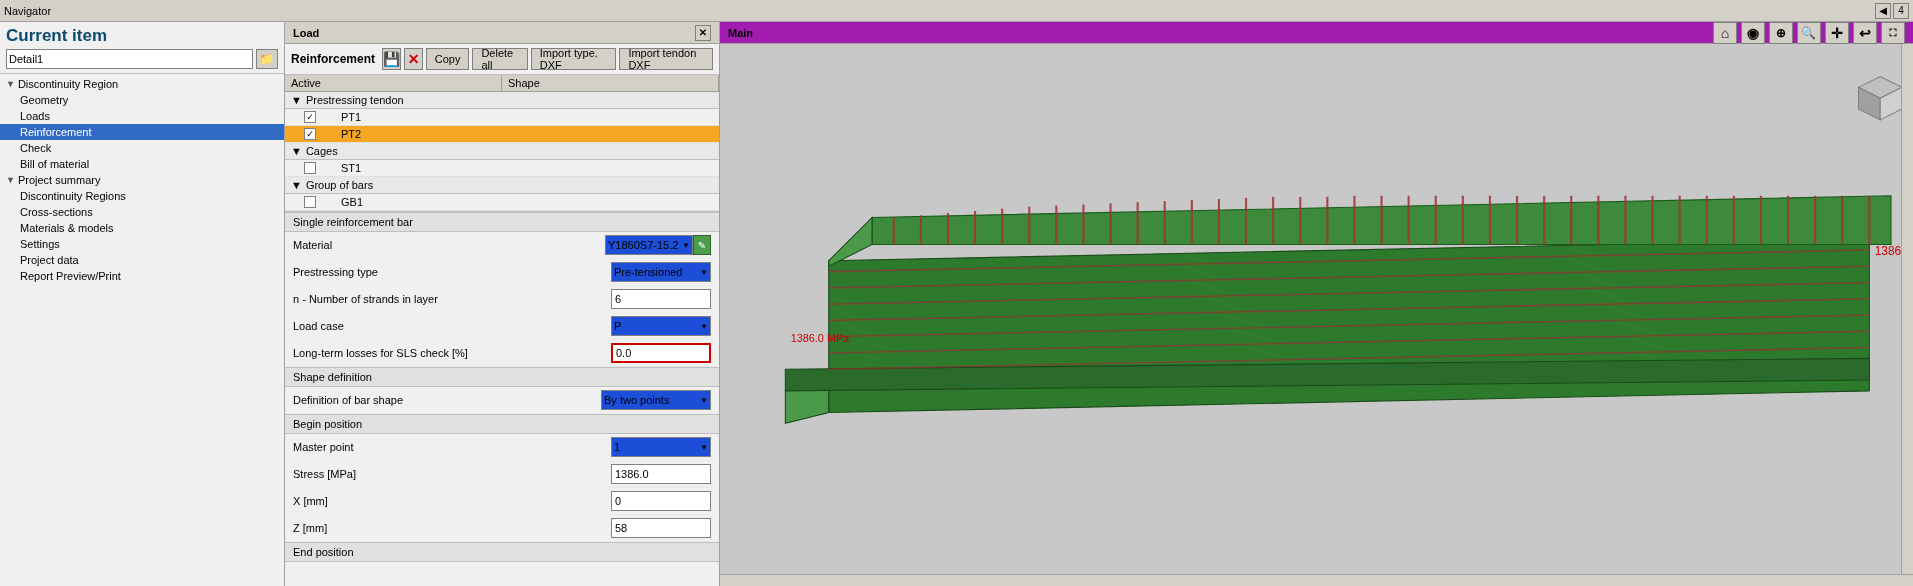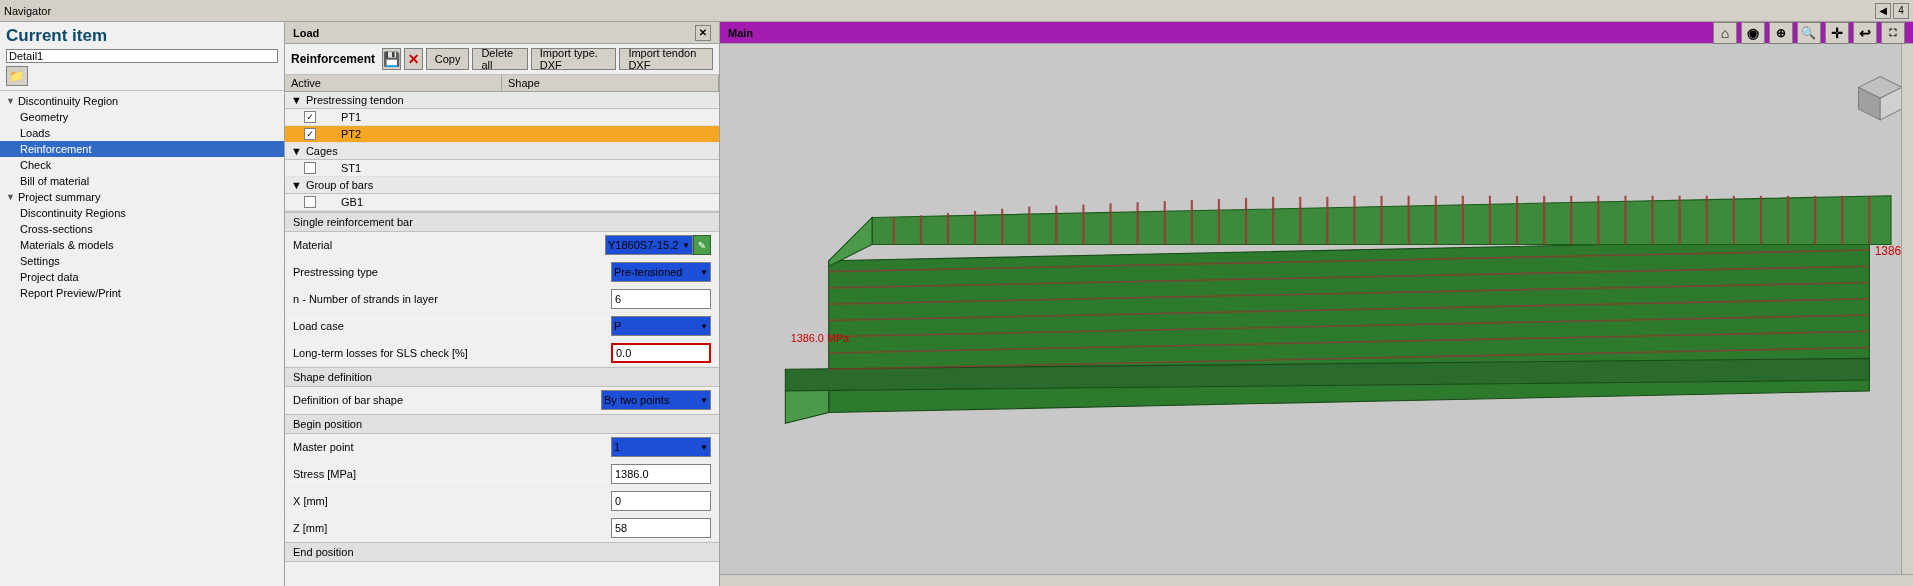--- a/index.html
+++ b/index.html
@@ -14,21 +14,21 @@
     .pin-btn { width: 16px; height: 16px; background: #d4d0c8; border: 1px solid #808080; font-size: 10px; display: flex; align-items: center; justify-content: center; cursor: pointer; }
 
     
     .content-area { display: flex; flex: 1; overflow: hidden; }
 
     
     .navigator { width: 285px; background: #f0f0f0; border-right: 1px solid #a0a0a0; display: flex; flex-direction: column; overflow: hidden; }
 
     .current-item-section { padding: 4px 6px; background: #f0f0f0; border-bottom: 1px solid #c0c0c0; }
     .current-item-label { font-size: 17px; font-weight: bold; color: #0c4a6e; margin-bottom: 3px; }
-    .current-item-row { display: flex; gap: 3px; flex-direction: column; }
+    .current-item-row { display: flex; align-items: center; gap: 3px; }
     .current-item-select { flex: 1; height: 20px; border: 1px solid #808080; background: white; font-size: 11px; padding: 0 2px; }
     .folder-btn { width: 22px; height: 20px; background: #d4d0c8; border: 1px solid #808080; display: flex; align-items: center; justify-content: center; cursor: pointer; font-size: 12px; }
 
     .tree-area { flex: 1; overflow-y: auto; background: #f0f0f0; padding: 2px 0; }
     .tree-section-header { display: flex; align-items: center; padding: 2px 6px; cursor: pointer; color: #000; font-size: 11px; }
     .triangle { margin-right: 3px; font-size: 9px; color: #555; }
     .tree-item { display: flex; align-items: center; padding: 2px 6px 2px 20px; cursor: pointer; font-size: 11px; }
     .tree-item.selected { background: #316ac5; color: white; }
 
     

